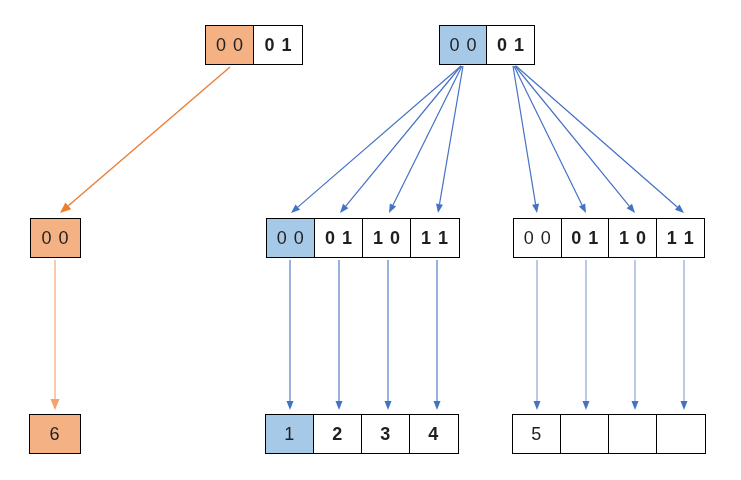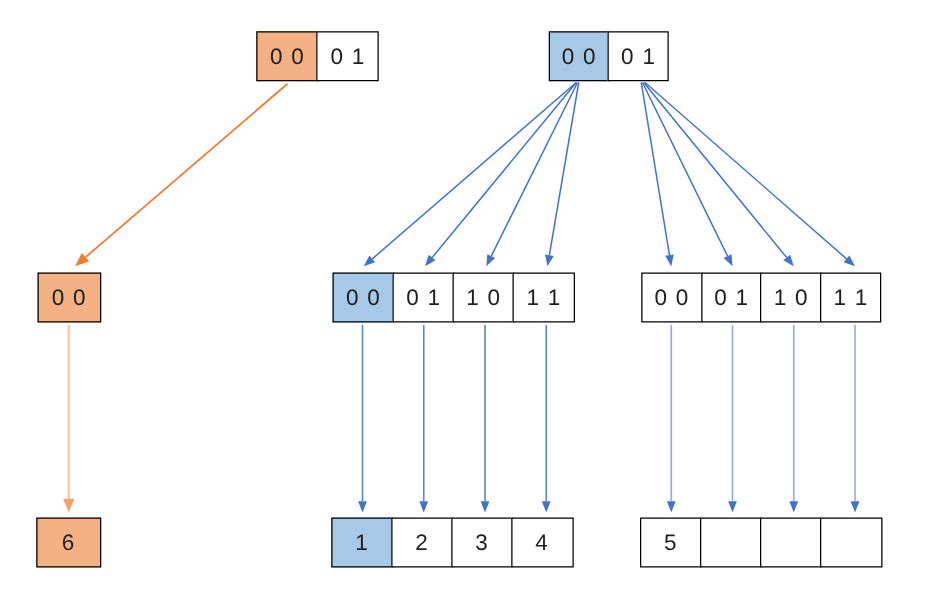--- a/index.html
+++ b/index.html
@@ -32,20 +32,21 @@
     align-items: center;
     justify-content: center;
     font-size: 18px;
     letter-spacing: 1px;
     color: #1f1f1f;
     background: #ffffff;
     user-select: none;
   }
   .cell + .cell {
     margin-left: -1.6px;
+    font-weight: bold;
   }
 </style>
 </head>
 <body>
 
 <div id="canvas">
   <svg id="arrow-layer" viewBox="0 0 741 480" xmlns="http://www.w3.org/2000/svg">
       <g>
         <line x1="230" y1="67" x2="68.34488870127538" y2="205.83321323302232" stroke="#ED7D31" stroke-width="1.4"></line>
         <polygon points="65.41302138751178,202.4193951279551 71.27675601503898,209.24703133808953 60,213" fill="#ED7D31"></polygon>

